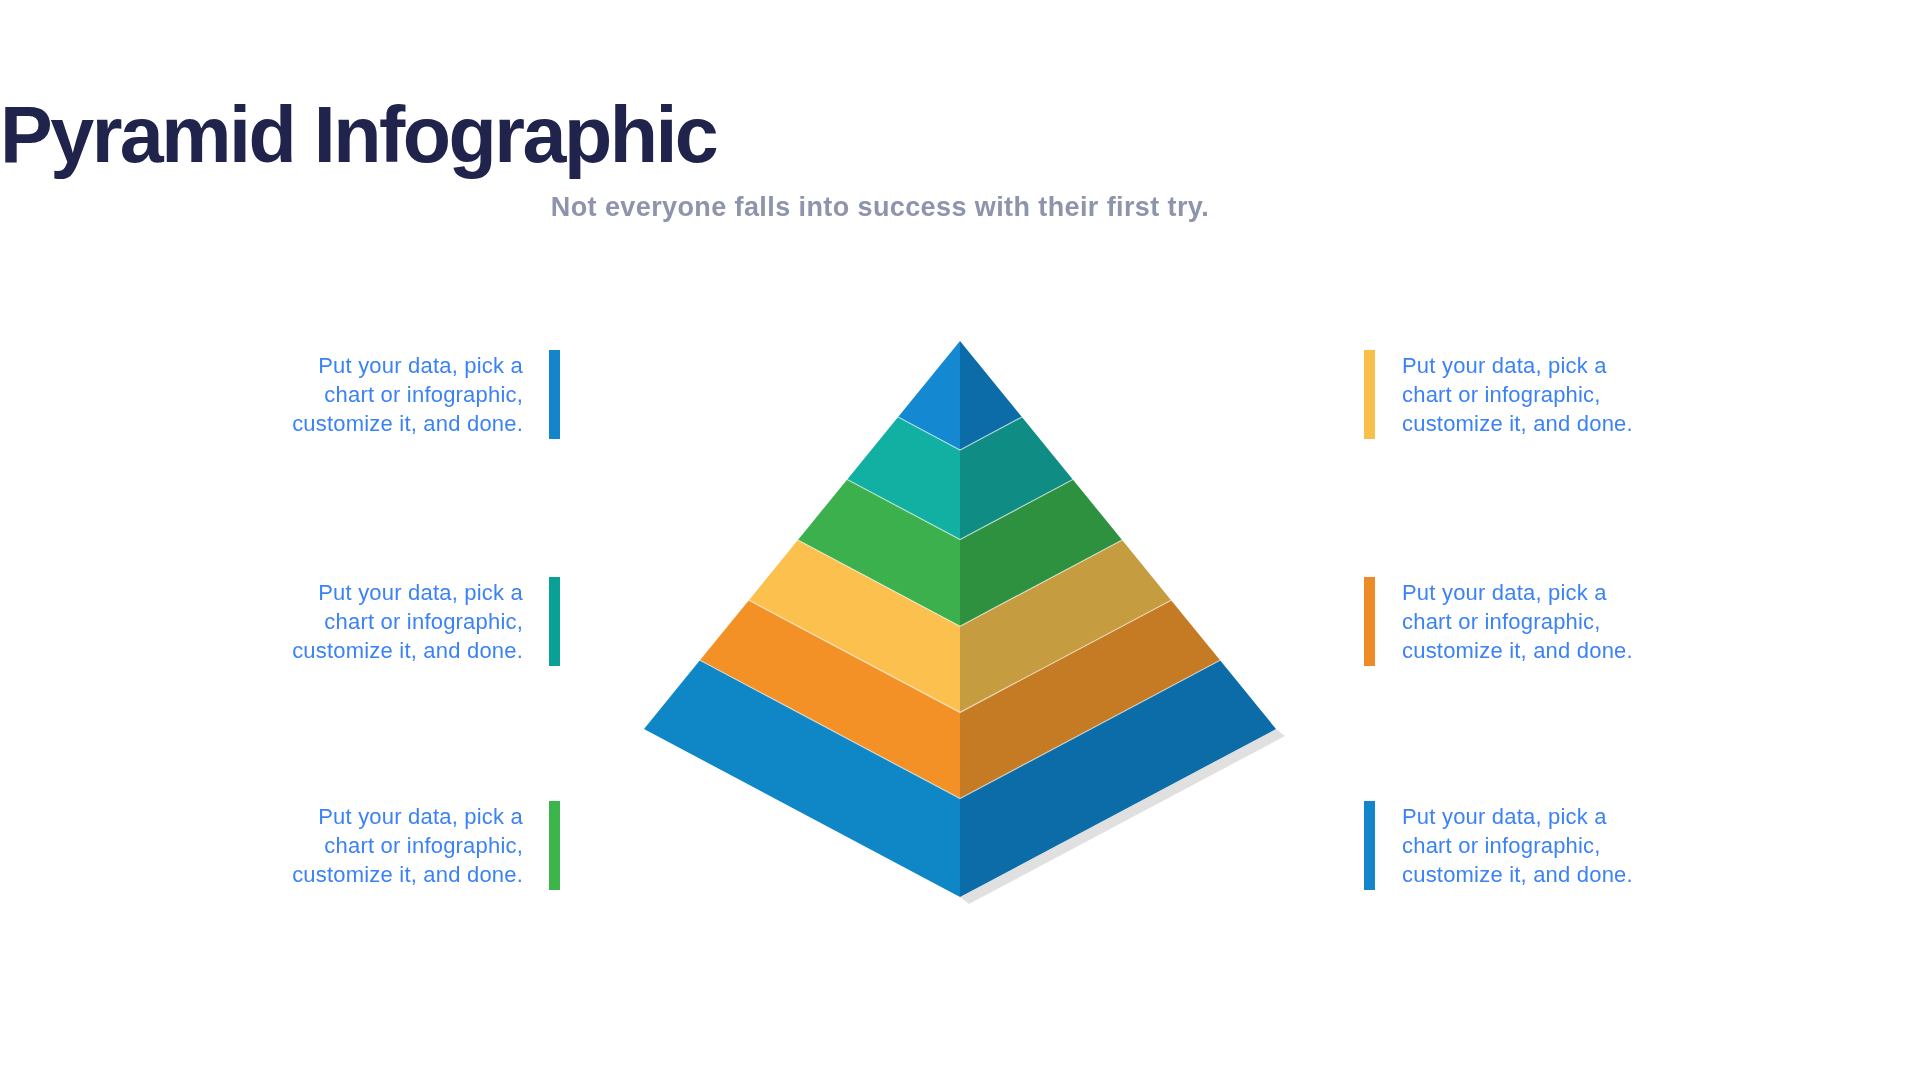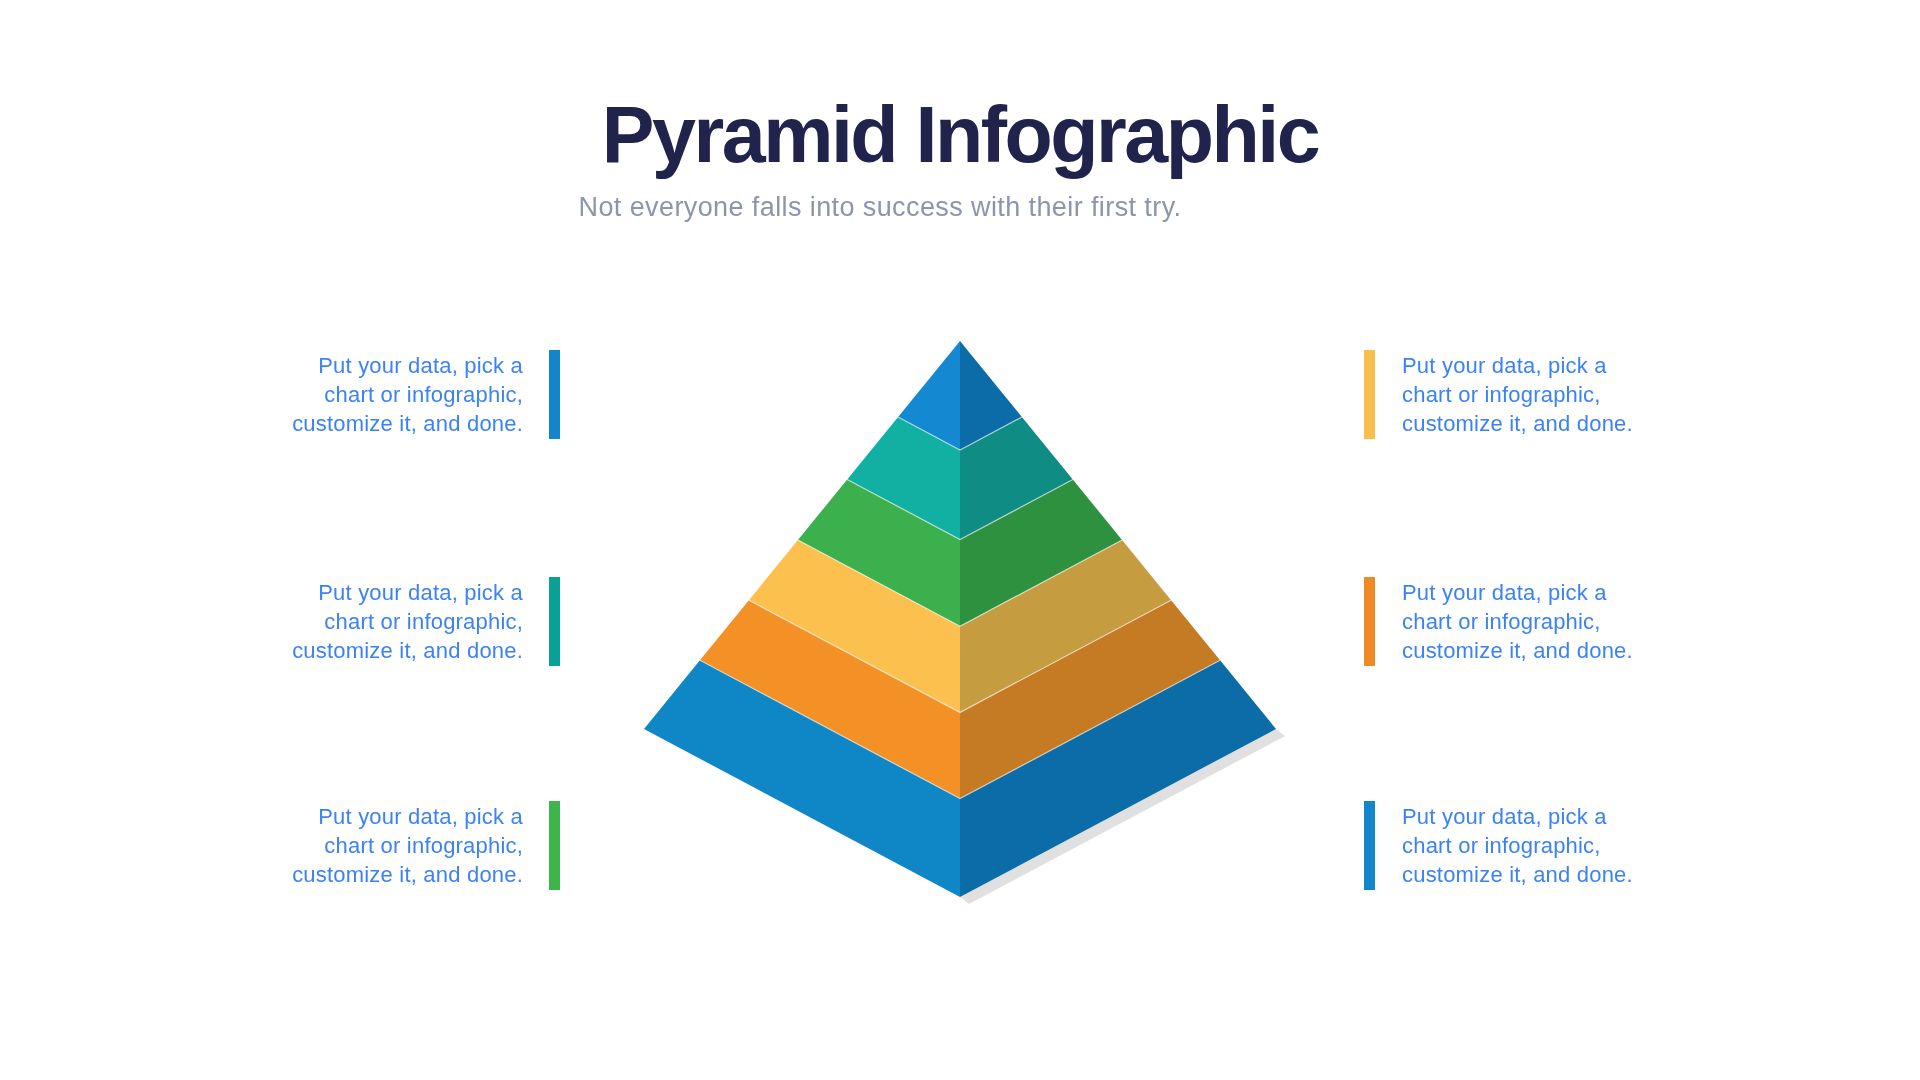--- a/index.html
+++ b/index.html
@@ -7,35 +7,35 @@
   body {
     position: relative;
     background: #ffffff;
     overflow: hidden;
     font-family: "Liberation Sans", sans-serif;
   }
   .title {
     position: absolute;
     top: 95px; left: 0;
     width: 1920px;
-    text-align: center;
+    text-align: left;
     font-size: 79px;
     line-height: 79px;
     font-weight: 800;
     letter-spacing: -2.5px;
     color: #20234b;
   }
   .subtitle {
     position: absolute;
     top: 191px; left: 0;
     width: 1760px;
     text-align: center;
     font-size: 27px;
     line-height: 33px;
-    font-weight: 400;
+    font-weight: 700;
     letter-spacing: 0.4px;
     color: #8d94ab;
   }
   .block {
     position: absolute;
     font-size: 22px;
     line-height: 29px;
     color: #3b82f6;
     white-space: pre-line;
     letter-spacing: 0.2px;

